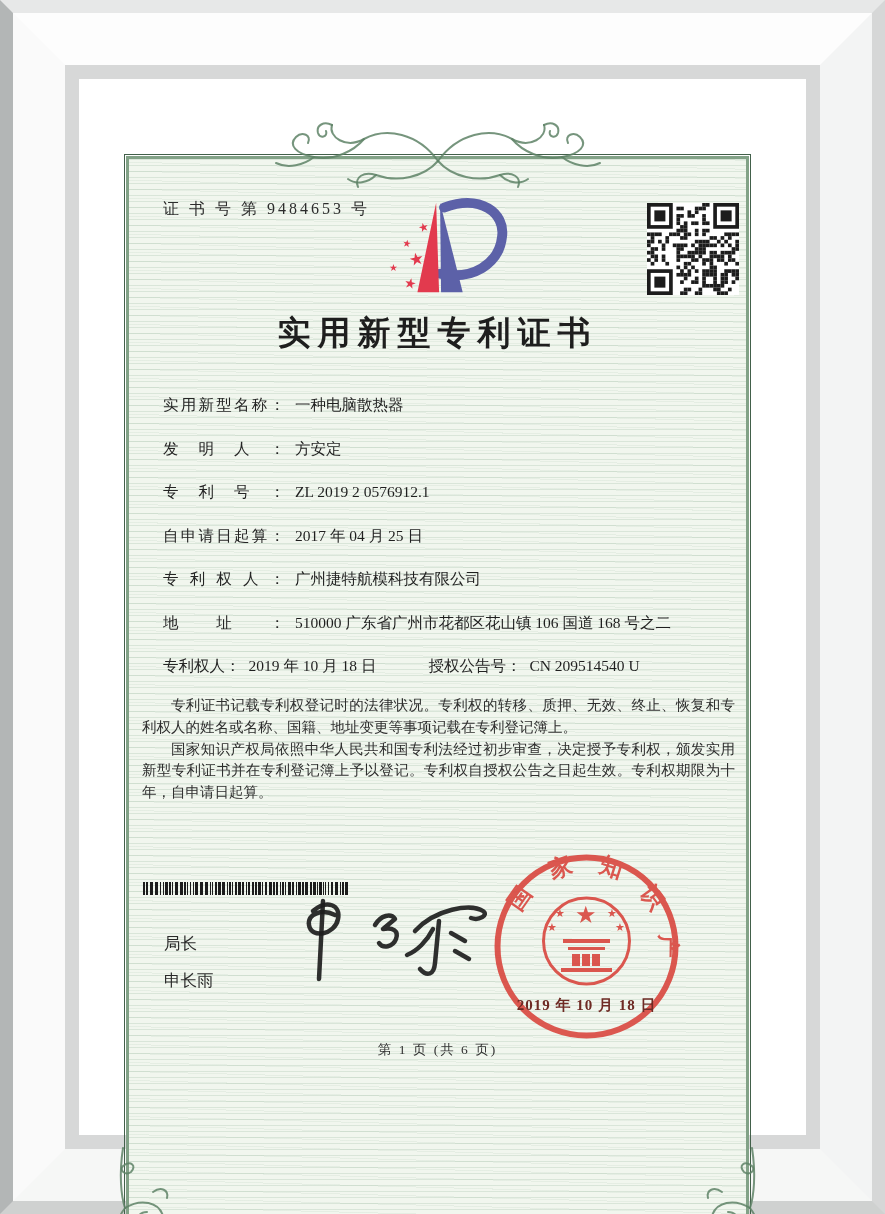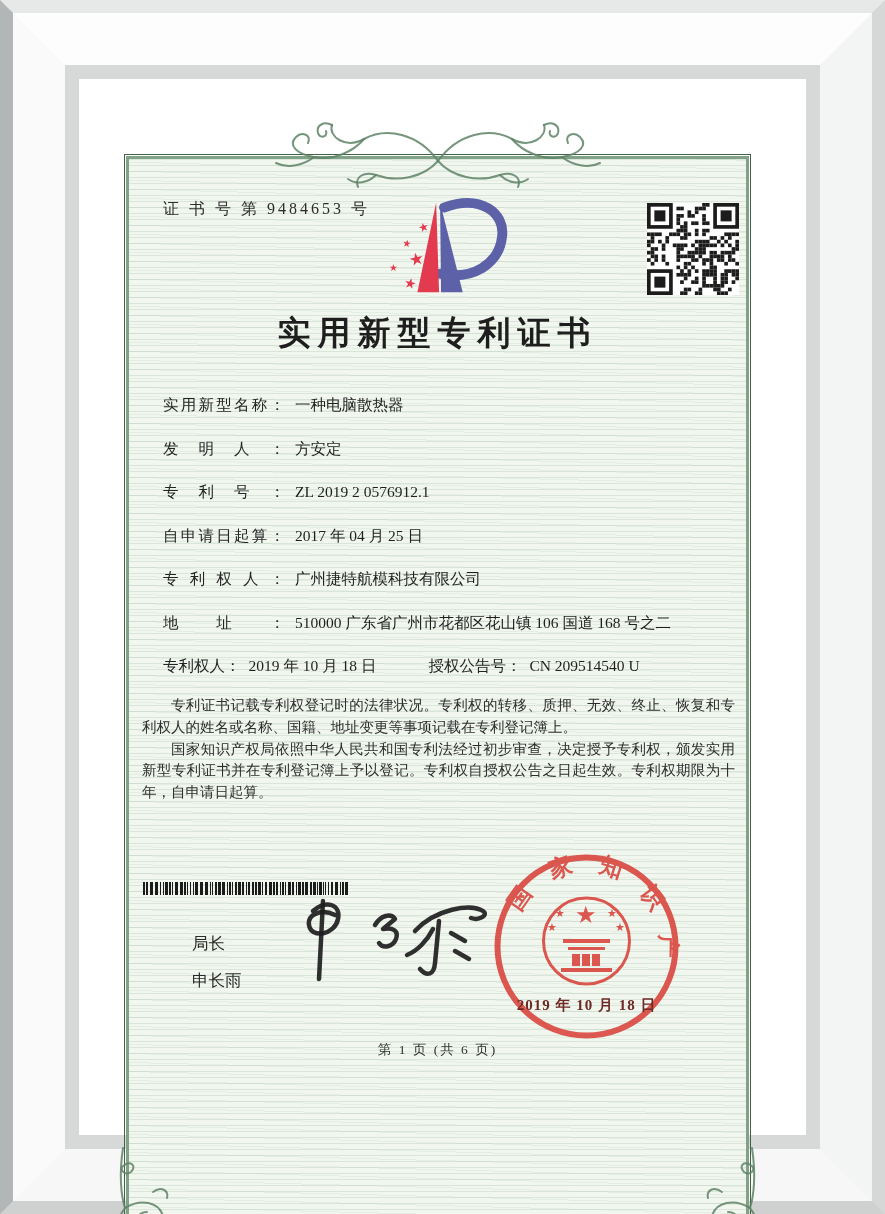--- a/index.html
+++ b/index.html
@@ -80,21 +80,21 @@
   .body-text{
     position:absolute;left:17px;right:15px;top:540px;
     font-size:14.5px;line-height:21.8px;color:#2d2d2d;
   }
   .body-text p{margin:0;text-indent:2em;text-align:justify;}
   
   .barcode{position:absolute;left:18px;top:727px;width:207px;height:13px;display:flex;align-items:stretch;}
   .barcode i{display:block;background:#1c1c1c;}
   .barcode s{display:block;}
   .signer{position:absolute;left:39px;top:770px;font-size:16.5px;line-height:37px;color:#2a2a2a;
-          font-family:"Liberation Sans","DejaVu Sans",sans-serif;margin-left:28px;}
+          font-family:"Liberation Sans","DejaVu Sans",sans-serif;}
   .signature{position:absolute;left:158px;top:736px;width:215px;height:105px;}
   .signature path{fill:none;stroke:#1d1d1d;stroke-width:4.5;stroke-linecap:round;stroke-linejoin:round;opacity:.92;}
   .seal{position:absolute;left:364px;top:694px;width:195px;height:195px;}
   .seal-date{
     position:absolute;left:364px;top:841px;width:195px;
     text-align:center;font-size:15px;letter-spacing:1px;
     color:#6e2a24;font-weight:bold;
   }
   .page-info{
     position:absolute;left:0;right:0;top:886px;

